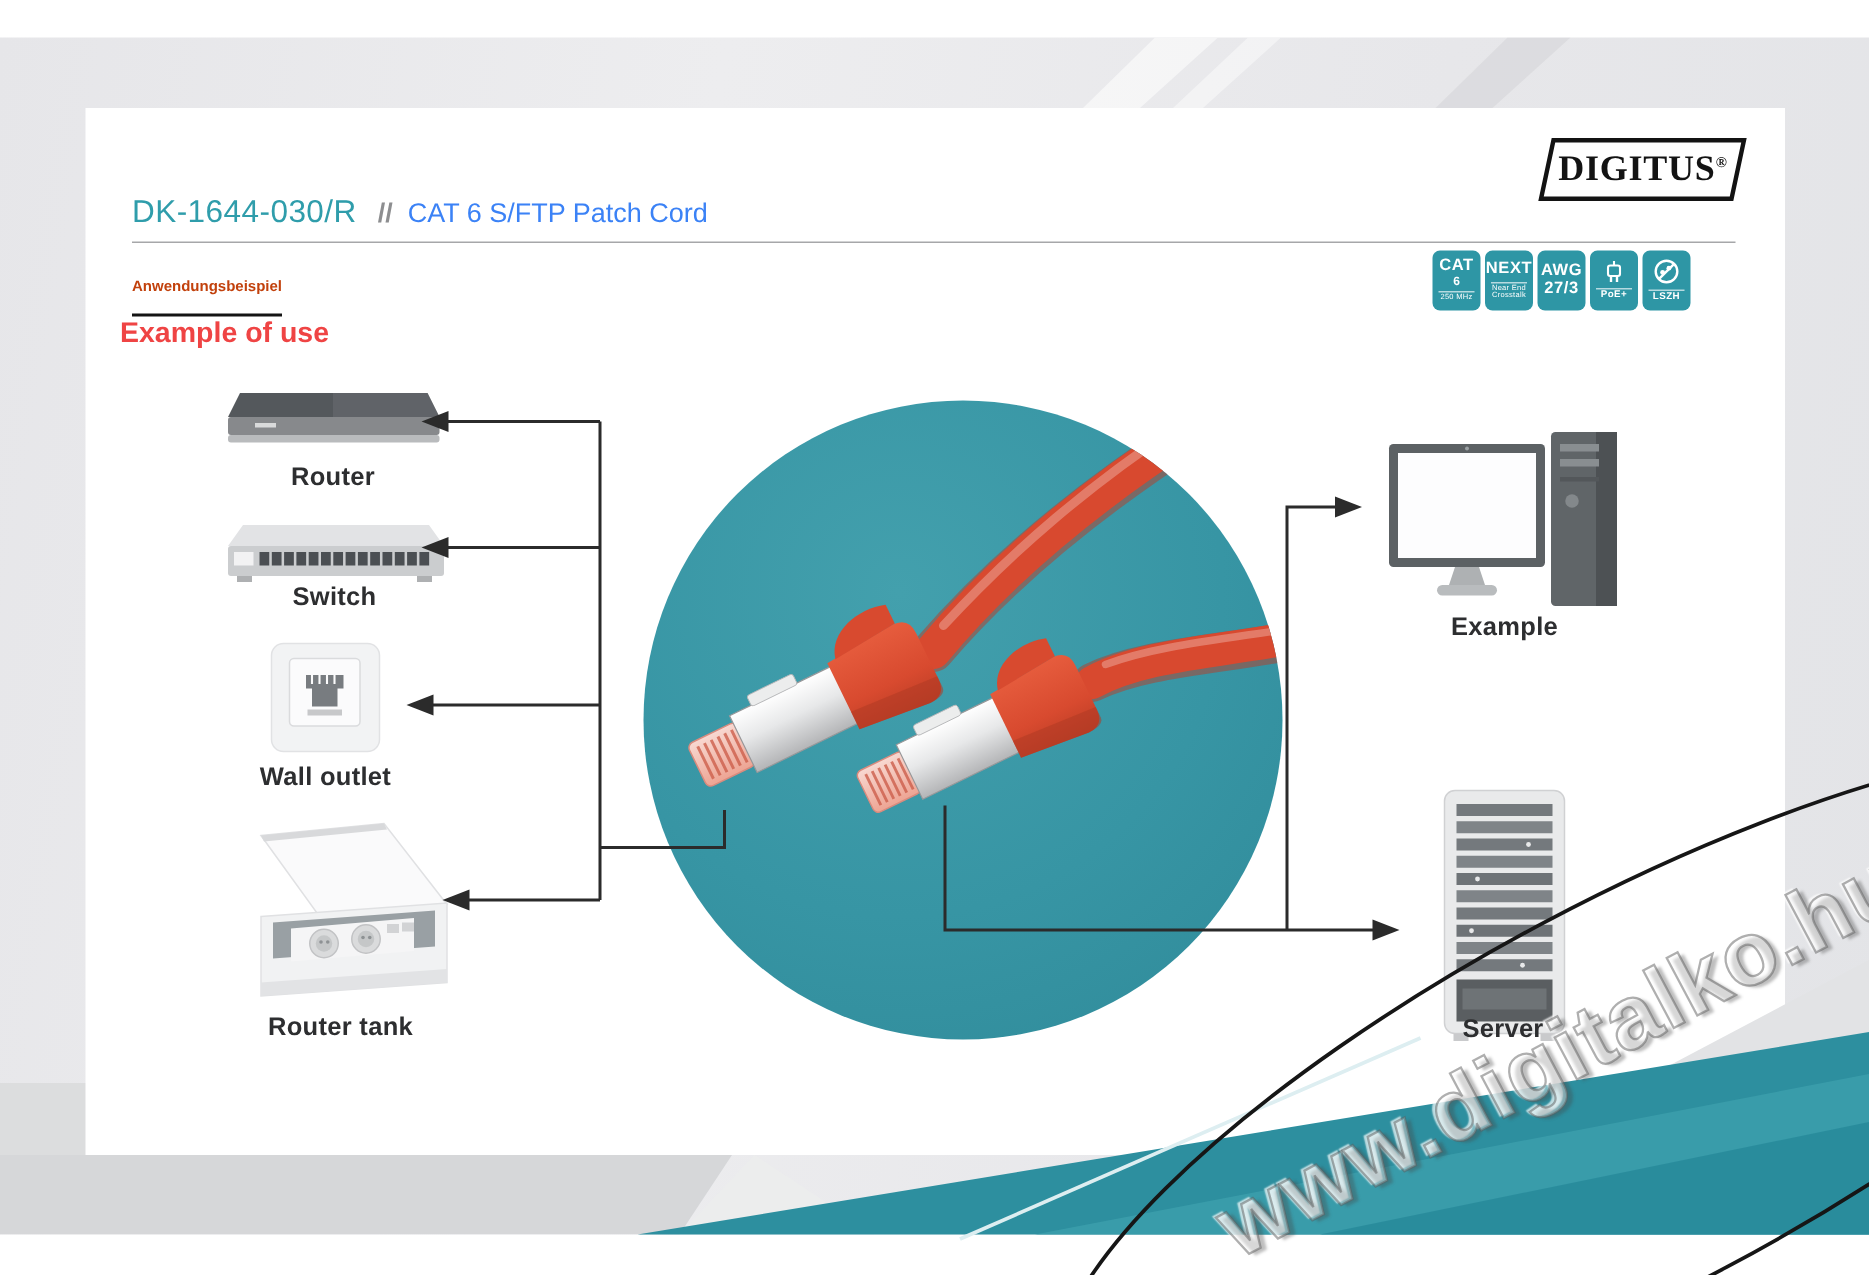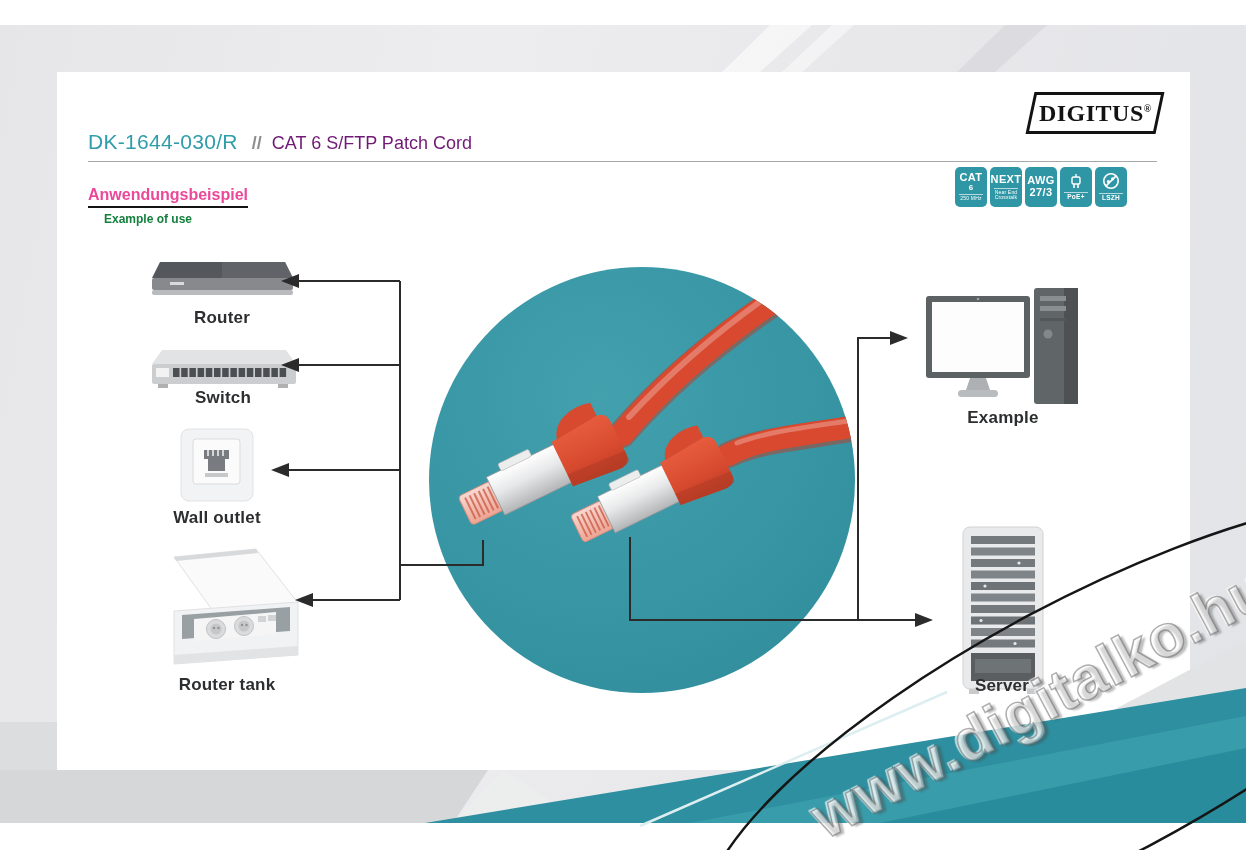--- a/index.html
+++ b/index.html
@@ -17,26 +17,26 @@
   
   .logo{position:absolute;left:1030px;top:92px;width:130px;height:42px;border:3px solid #131313;
         transform:skewX(-12deg);display:flex;align-items:center;justify-content:center;background:#fff;z-index:8;}
   .logo-inner{transform:skewX(12deg);font-family:"Liberation Serif",serif;font-weight:bold;
               font-size:24px;color:#131313;letter-spacing:.5px;white-space:nowrap;}
   .logo-inner sup{font-size:10px;vertical-align:super;}
 
   .hdr{position:absolute;left:88px;top:130px;z-index:8;white-space:nowrap;}
   .hdr .code{font-size:21px;font-weight:normal;color:#2f9dab;letter-spacing:.3px;}
   .hdr .sep{font-size:18px;font-weight:bold;color:#8d8e90;margin:0 10px 0 14px;}
-  .hdr .pname{font-size:18px;color:#701a75;}
+  .hdr .pname{font-size:18px;color:#3b82f6;}
   .hdr-rule{position:absolute;left:88px;top:161px;width:1069px;border-top:1px solid #a6a7a9;z-index:8;}
 
-  .title-de{position:absolute;left:88px;top:186px;font-size:16px;font-weight:bold;color:#ec4899;
-            border-bottom:2px solid #141414;padding-bottom:2px;z-index:8;}
-  .title-en{position:absolute;left:104px;top:212px;font-size:12px;font-weight:bold;color:#15803d;z-index:8;}
+  .title-de{position:absolute;left:88px;top:186px;font-size:10px;font-weight:bold;color:#c2410c;
+            border-bottom:2px solid #141414;padding-bottom:12px;z-index:8;}
+  .title-en{position:absolute;left:80px;top:212px;font-size:19px;font-weight:bold;color:#ef4444;z-index:8;}
 
   
   .badges{position:absolute;left:955px;top:167px;display:flex;gap:3px;z-index:8;}
   .badge{width:32px;height:40px;border-radius:5px;background:#2e96a5;color:#fff;
          display:flex;flex-direction:column;align-items:center;justify-content:center;
          text-align:center;line-height:1.05;overflow:hidden;}
   .badge .b-big{font-size:11px;font-weight:bold;letter-spacing:.4px;}
   .badge .b-mid{font-size:8px;font-weight:bold;}
   .badge .b-div{width:78%;border-top:1px solid rgba(255,255,255,.65);margin:2px 0 1px 0;}
   .badge .b-tiny{font-size:5px;letter-spacing:.2px;}

